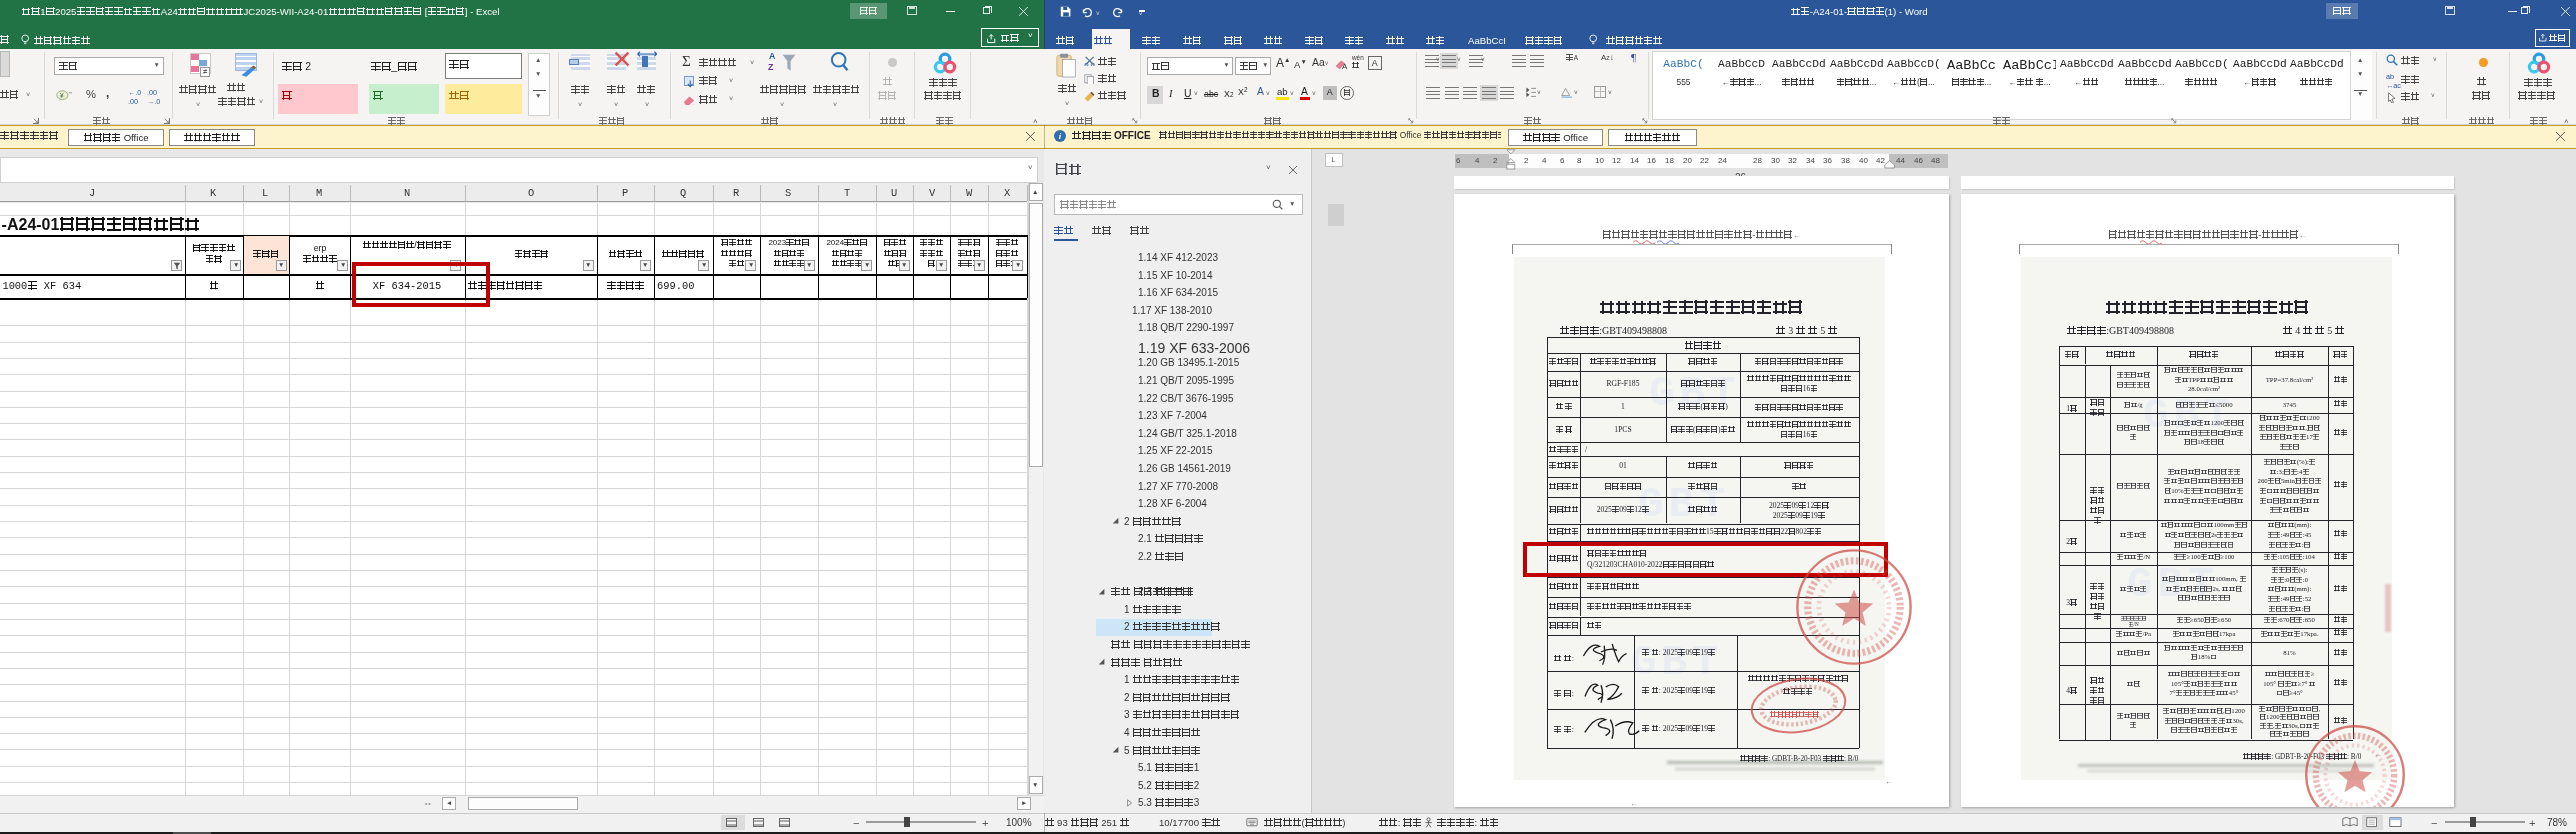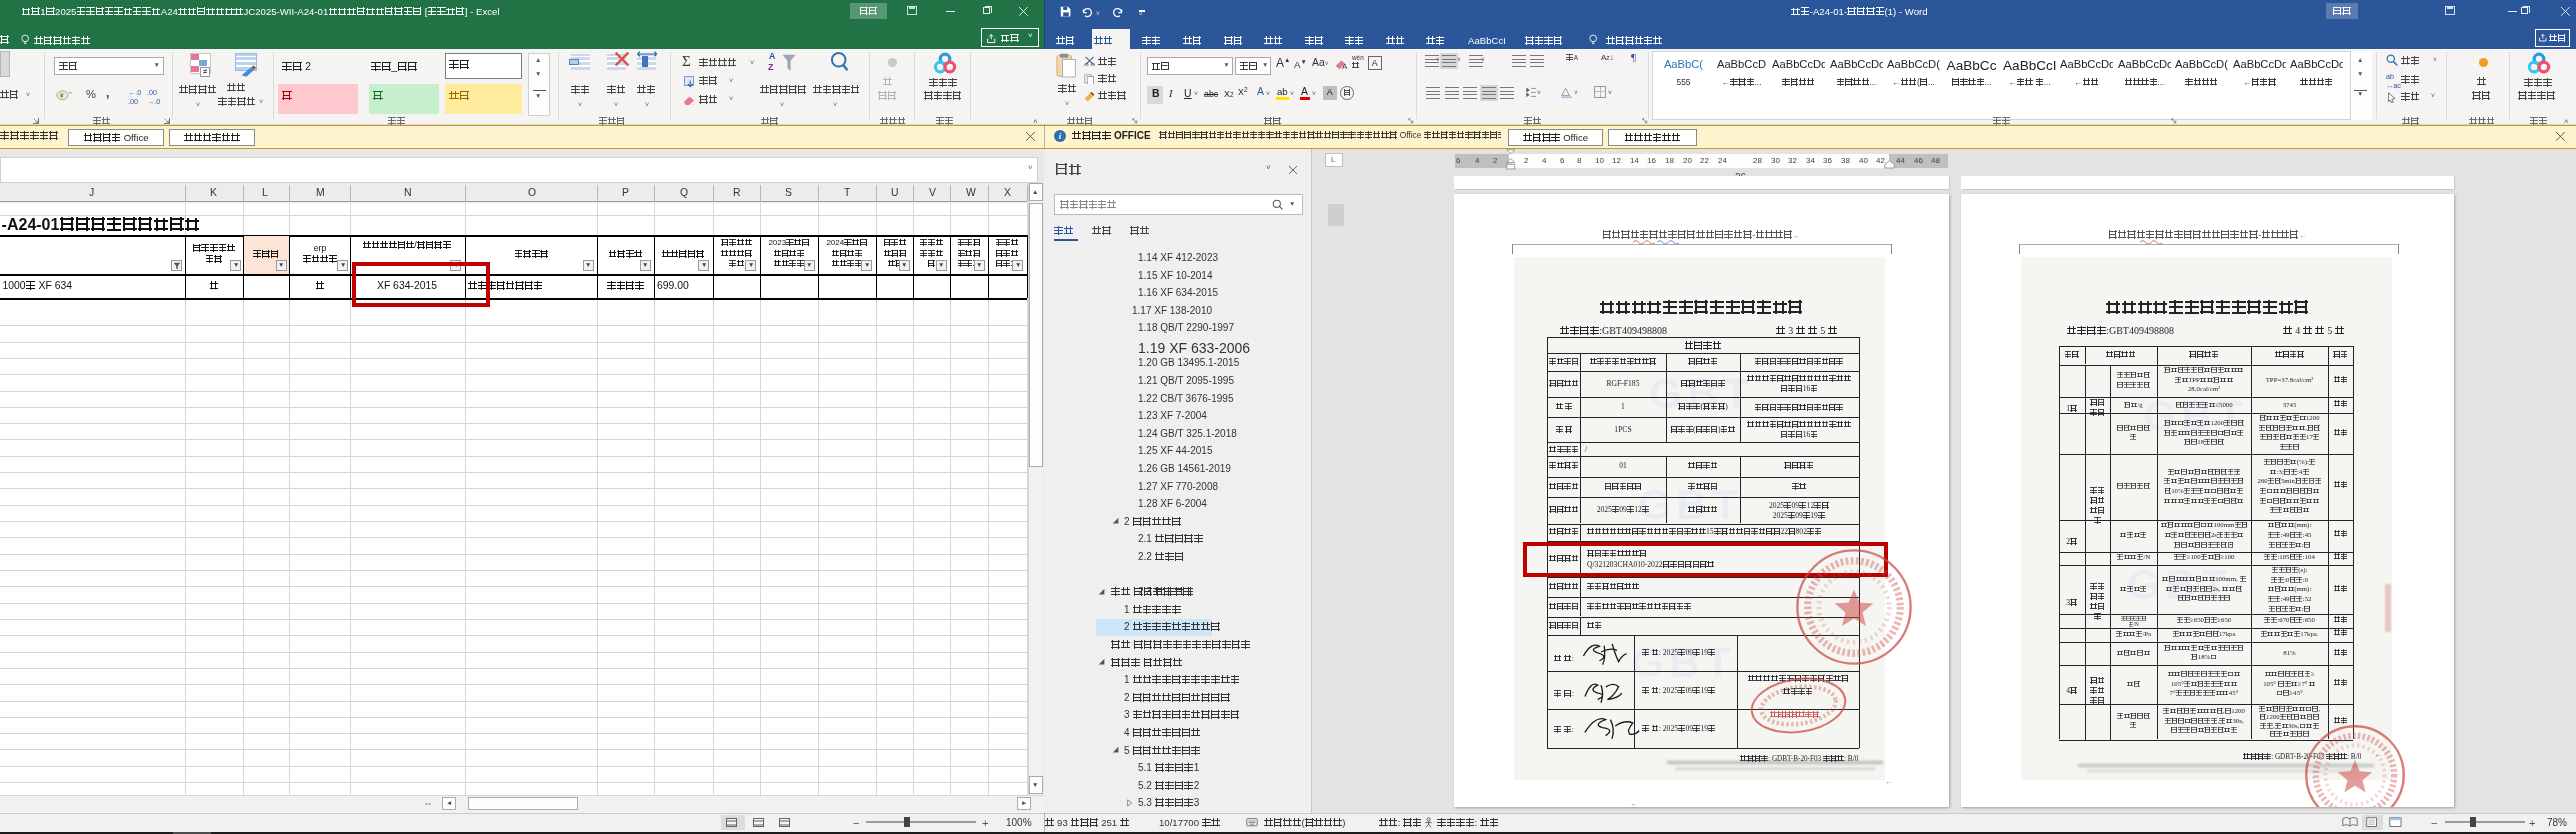--- a/index.html
+++ b/index.html
@@ -1,21 +1,21 @@
 <!DOCTYPE html>
 <html style="font-size:12.8px"><head><meta charset="utf-8"><style>
 *{margin:0;padding:0;box-sizing:border-box}
 html,body{width:2576px;height:835px;overflow:hidden}
 body{font-family:"Liberation Sans",sans-serif;position:relative;background:#e3e3e3}
 .ab{position:absolute}
 i,u,s{display:inline-block;width:.88em;height:.86em;margin:0 .06em 0 .04em;vertical-align:-.07em;font-style:normal;text-decoration:none;background-repeat:no-repeat}
 i{background-image:linear-gradient(currentColor,currentColor),linear-gradient(currentColor,currentColor),linear-gradient(currentColor,currentColor),linear-gradient(currentColor,currentColor);background-size:100% 12%,100% 12%,100% 12%,12% 100%;background-position:0 6%,50% 50%,0 96%,46% 0}
 u{background-image:linear-gradient(currentColor,currentColor),linear-gradient(currentColor,currentColor),linear-gradient(currentColor,currentColor),linear-gradient(currentColor,currentColor),linear-gradient(currentColor,currentColor);background-size:100% 12%,100% 12%,14% 100%,14% 100%,70% 12%;background-position:0 8%,0 94%,6% 0,90% 0,50% 50%}
 s{background-image:linear-gradient(currentColor,currentColor),linear-gradient(currentColor,currentColor),linear-gradient(currentColor,currentColor),linear-gradient(currentColor,currentColor);background-size:100% 12%,14% 92%,14% 92%,100% 12%;background-position:0 22%,18% 100%,78% 100%,0 92%}
-.serif{font-family:Liberation Sans, sans-serif}
+.serif{font-family:Liberation Mono, monospace}
 .hv i,.hv u,.hv s{background-size:100% 15%,100% 15%,100% 15%,15% 100%}
 .hv u{background-size:100% 15%,100% 15%,16% 100%,16% 100%,70% 15%}
 .hv s{background-size:100% 15%,16% 92%,16% 92%,100% 15%}
 .t{position:absolute;white-space:nowrap}
 </style></head><body>
 <div class="ab" style="left:0;top:0;width:1044px;height:832px;background:#fff">
 <div class="ab" style="left:0;top:0;width:1044px;height:49px;background:#217346"></div>
 <div class="t" style="left:21.6px;top:5.6px;font-size:9.6px;color:#fff"><s></s><u></u>1<u></u>2025<i></i><i></i><u></u><i></i><i></i><s></s><i></i><i></i><s></s>A24<s></s><s></s><u></u><s></s><s></s><s></s><s></s>JC2025-WII-A24-01<s></s><s></s><s></s><u></u><s></s><s></s><u></u><u></u><i></i><u></u> [<i></i><i></i><s></s><u></u>] - Excel</div>
 <div class="ab" style="left:850px;top:3.2px;width:37px;height:16px;background:rgba(255,255,255,.25);color:#eaf3ee;font-size:9.6px;text-align:center;line-height:16px"><u></u><u></u></div>
 <div class="ab" style="left:907px;top:6.4px;width:10.4px;height:8.8px;border:0.8px solid #cfe0d6"></div>
@@ -637,21 +637,21 @@
 <div class="t" style="left:1138px;top:270px;font-size:10px;color:#333">1.15 XF 10-2014</div>
 <div class="t" style="left:1138px;top:287px;font-size:10px;color:#333">1.16 XF 634-2015</div>
 <div class="t" style="left:1132px;top:305px;font-size:10px;color:#333">1.17 XF 138-2010</div>
 <div class="t" style="left:1138px;top:322px;font-size:10px;color:#333">1.18 QB/T 2290-1997</div>
 <div class="t" style="left:1138px;top:340px;font-size:14px;color:#333">1.19 XF 633-2006</div>
 <div class="t" style="left:1138px;top:357px;font-size:10px;color:#333">1.20 GB 13495.1-2015</div>
 <div class="t" style="left:1138px;top:375px;font-size:10px;color:#333">1.21 QB/T 2095-1995</div>
 <div class="t" style="left:1138px;top:393px;font-size:10px;color:#333">1.22 CB/T 3676-1995</div>
 <div class="t" style="left:1138px;top:410px;font-size:10px;color:#333">1.23 XF 7-2004</div>
 <div class="t" style="left:1138px;top:428px;font-size:10px;color:#333">1.24 GB/T 325.1-2018</div>
-<div class="t" style="left:1138px;top:445px;font-size:10px;color:#333">1.25 XF 44-2015</div>
+<div class="t" style="left:1138px;top:445px;font-size:10px;color:#333">1.25 XF 22-2015</div>
 <div class="t" style="left:1138px;top:463px;font-size:10px;color:#333">1.26 GB 14561-2019</div>
 <div class="t" style="left:1138px;top:481px;font-size:10px;color:#333">1.27 XF 770-2008</div>
 <div class="t" style="left:1138px;top:498px;font-size:10px;color:#333">1.28 XF 6-2004</div>
 <svg class="ab" style="left:1112px;top:517px" width="8" height="8" viewBox="0 0 10 10">
     <path d="M8 1 L8 8 L1 8 z" fill="#555"></path>
   </svg>
 <div class="t" style="left:1124px;top:516px;font-size:10px;color:#333">2 <u></u><u></u><s></s><s></s><u></u></div>
 <div class="t" style="left:1138px;top:533px;font-size:10px;color:#333">2.1 <s></s><u></u><u></u><u></u><i></i></div>
 <div class="t" style="left:1138px;top:551px;font-size:10px;color:#333">2.2 <s></s><i></i><u></u></div>
 <div class="t" style="left:1138px;top:586px;font-size:10px;color:#333">2.3 <s></s><i></i><s></s><i></i></div>

